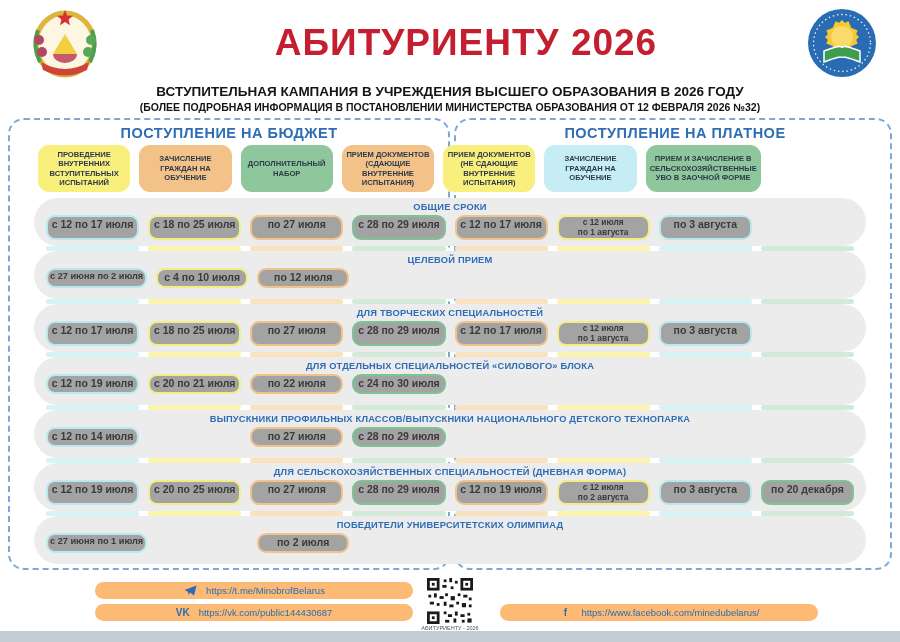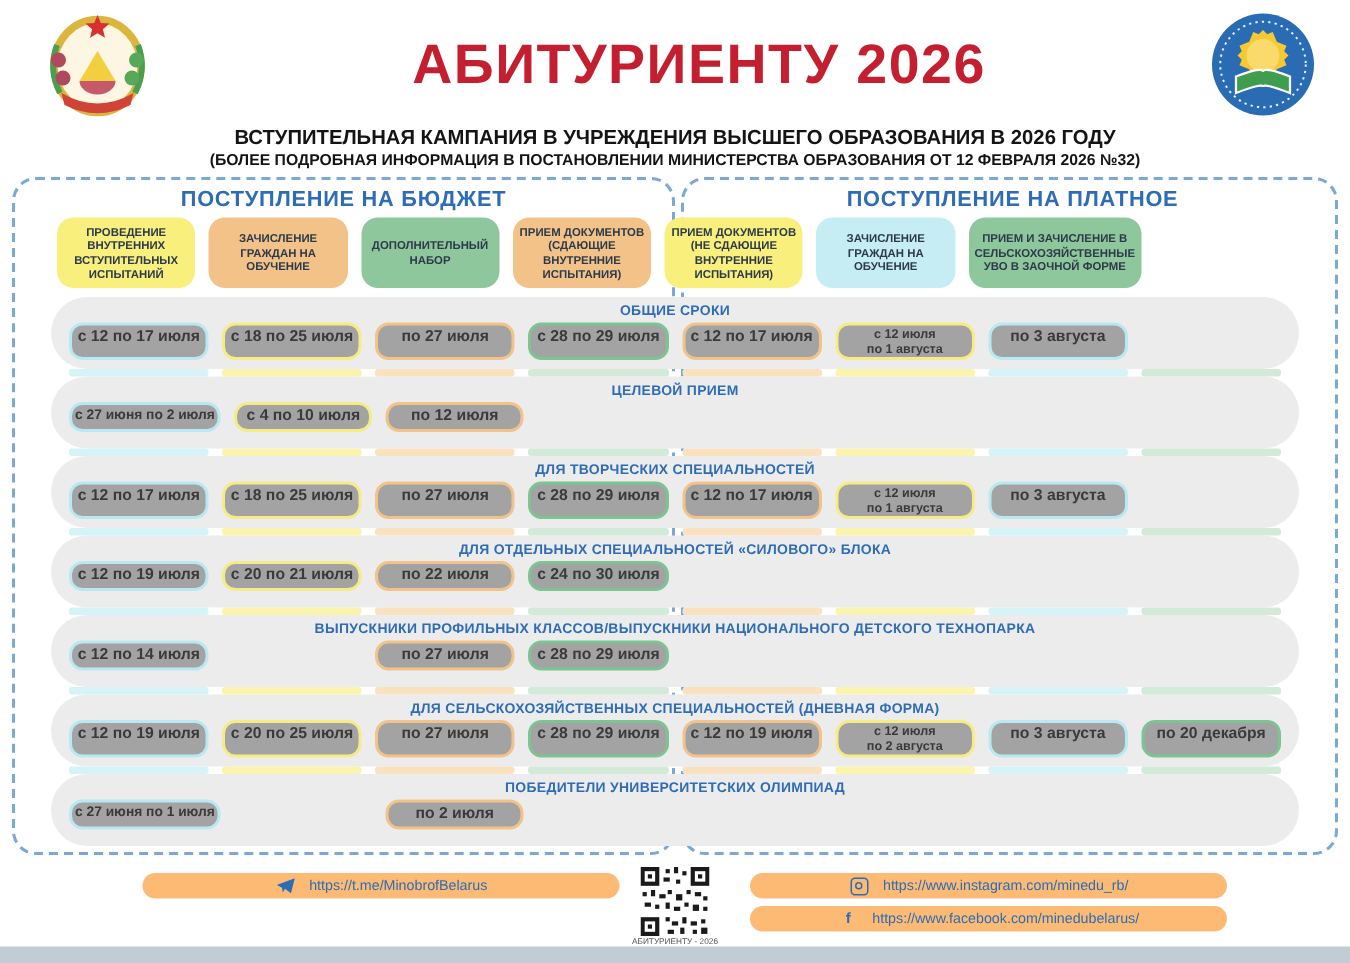--- a/index.html
+++ b/index.html
@@ -343,20 +343,24 @@
 </div>
 
 <div class="footer">
   <a class="pill" style="left:95px;top:4px">
     <span class="picon">
       <svg width="13" height="11" viewBox="0 0 13 11">
           <path d="M0.5 5 L12.5 0.5 L10 10.5 L6 7.5 L4.5 10 L4 6.8 Z" fill="#2a6db6"></path>
         </svg>
     </span>
     <span>https://t.me/MinobrofBelarus</span>
+  </a>
+  <a class="pill" style="left:95px;top:26px">
+    <span class="picon">VK</span>
+    <span>https://vk.com/public144430687</span>
   </a>
 
   <div class="qr">
     <svg width="46" height="46" viewBox="0 0 33 33">
       <rect width="33" height="33" fill="#fff"></rect>
       <g fill="#1a1a1a">
         <rect x="0" y="0" width="9" height="9"></rect>
           <rect x="24" y="0" width="9" height="9"></rect>
           <rect x="0" y="24" width="9" height="9"></rect>
         <rect x="12" y="1" width="2" height="2"></rect>
@@ -396,25 +400,19 @@
         </g>
       <g fill="#1a1a1a">
           <rect x="3.5" y="3.5" width="2" height="2"></rect>
           <rect x="27.5" y="3.5" width="2" height="2"></rect>
           <rect x="3.5" y="27.5" width="2" height="2"></rect>
         </g>
     </svg>
   </div>
   <div class="qr-cap">АБИТУРИЕНТУ - 2026</div>
 
-  <a class="pill" style="left:500px;top:4px">
-    <span class="picon">
-        <span class="ig-icon"></span>
-      </span>
-    <span>https://www.instagram.com/minedu_rb/</span>
-  </a>
   <a class="pill" style="left:500px;top:26px">
     <span class="picon">f</span>
     <span>https://www.facebook.com/minedubelarus/</span>
   </a>
 </div>
 
 <div class="bottom-strip"></div>
 
 </body></html>

